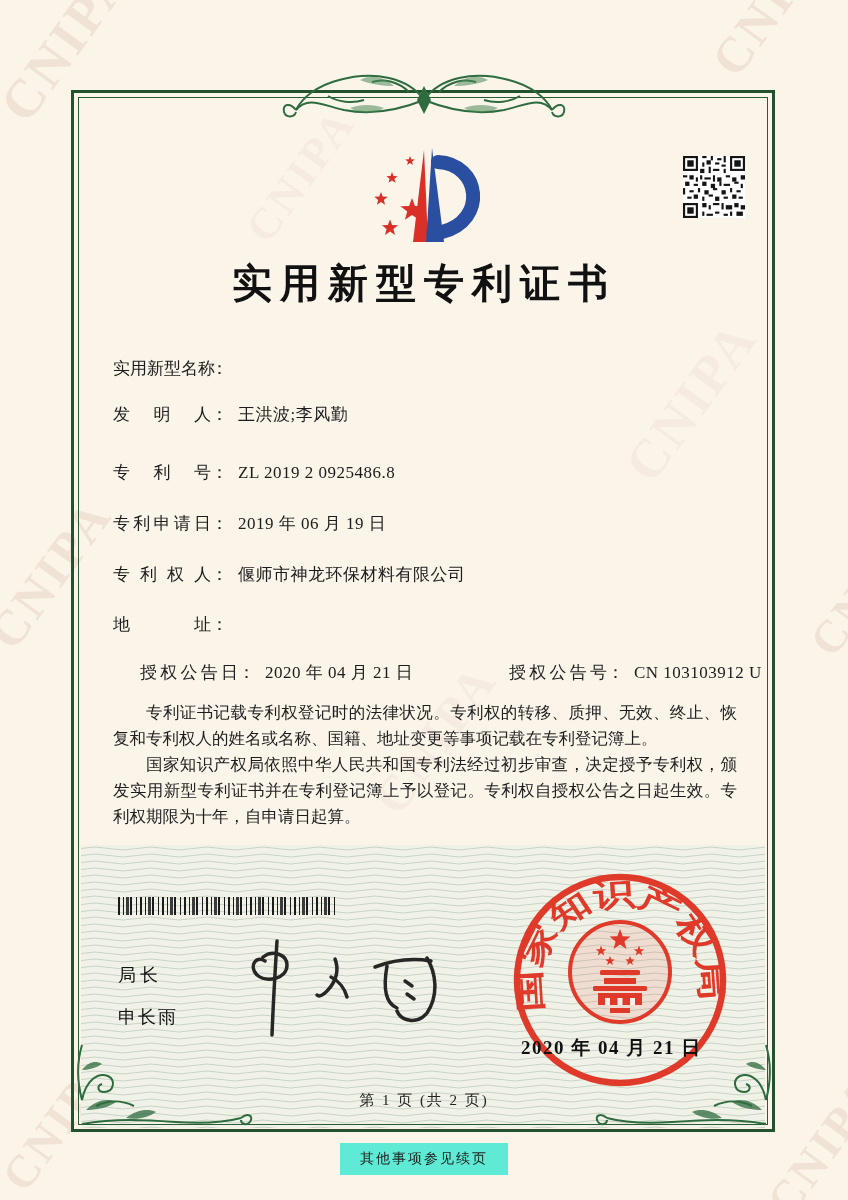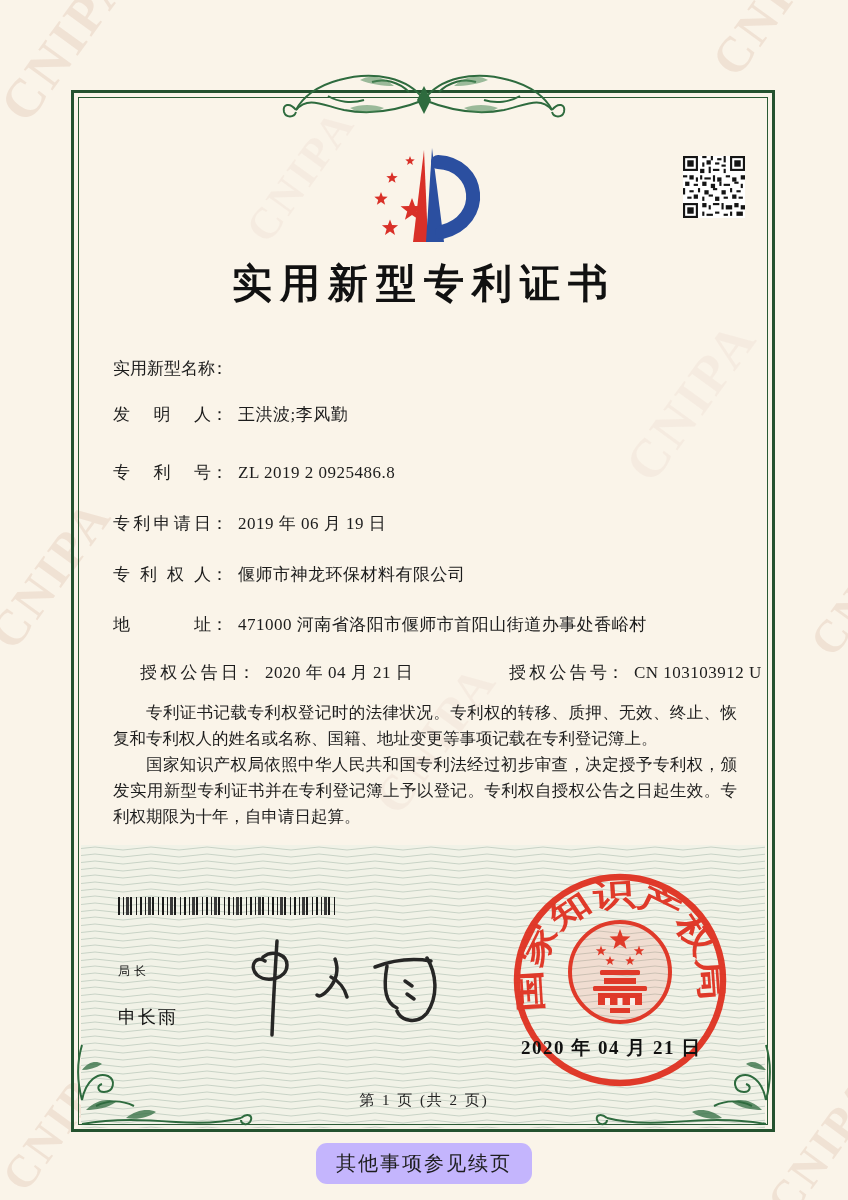--- a/index.html
+++ b/index.html
@@ -69,36 +69,36 @@
   .barcode{
     position:absolute;left:118px;top:897px;width:218px;height:18px;
     background:repeating-linear-gradient(90deg,
       #1b1b1b 0 2px,rgba(0,0,0,0) 2px 5px,
       #1b1b1b 5px 6px,rgba(0,0,0,0) 6px 8px,
       #3a3a3a 8px 11px,rgba(0,0,0,0) 11px 12px,
       #1b1b1b 12px 14px,rgba(0,0,0,0) 14px 18px,
       #1b1b1b 18px 19px,rgba(0,0,0,0) 19px 22px);
     z-index:4;
   }
-  .signer-title{position:absolute;left:118px;top:963px;font-size:12px;letter-spacing:4px;color:#111;}
+  .signer-title{position:absolute;left:118px;top:963px;font-size:18px;letter-spacing:4px;color:#111;}
   .signer-name{position:absolute;left:118px;top:1005px;font-size:18px;letter-spacing:2px;color:#111;}
   .signature{position:absolute;left:215px;top:933px;z-index:5;}
   .seal{position:absolute;left:505px;top:870px;z-index:5;opacity:.92;}
   .seal-date{
     position:absolute;left:521px;top:1035px;z-index:6;
     font-size:19px;letter-spacing:1.5px;color:#111;font-weight:bold;white-space:nowrap;
   }
   .page-number{
     position:absolute;left:0;top:1091px;width:100%;text-align:center;
     font-size:15px;letter-spacing:2px;color:#222;z-index:4;
   }
   .footer-note{
     position:absolute;left:50%;top:1143px;transform:translateX(-50%);
-    background:#c4b5fd;padding:7px 20px;font-size:20px;letter-spacing:2px;
-    color:#1d1d1d;z-index:6;white-space:nowrap;border-radius:11px;
+    background:#5eead4;padding:7px 20px;font-size:14px;letter-spacing:2px;
+    color:#1d1d1d;z-index:6;white-space:nowrap;
   }
 </style>
 </head>
 <body>
 
 <div class="page">
 
   <div class="wm" style="left:-25px;top:10px;font-size:54px;">CNIPA</div>
   <div class="wm" style="left:688px;top:-28px;font-size:50px;">CNIPA</div>
   <div class="wm light" style="left:225px;top:150px;font-size:44px;">CNIPA</div>
@@ -292,21 +292,20 @@
         <span class="field-value">2019 年 06 月 19 日</span>
     </div>
     <div class="field-row" style="top:563px;">
       <span class="field-label">专利权人</span>
         <span class="field-colon">：</span>
         <span class="field-value">偃师市神龙环保材料有限公司</span>
     </div>
     <div class="field-row" style="top:613px;">
       <span class="field-label">地址</span>
         <span class="field-colon">：</span>
-        <span class="field-value">471000 河南省洛阳市偃师市首阳山街道办事处香峪村</span>
     </div>
     <div class="field-row" style="top:661px;">
       <span class="grp grp1">
         <span class="field-label">授权公告日</span>
           <span class="field-colon">：</span>
           <span class="field-value">2020 年 04 月 21 日</span>
       </span>
       <span class="grp">
         <span class="field-label">授权公告号</span>
           <span class="field-colon">：</span>

